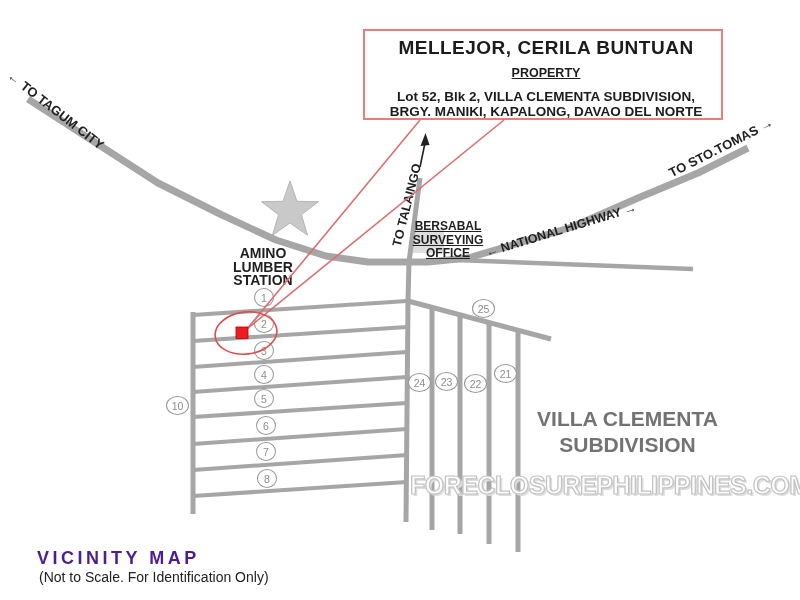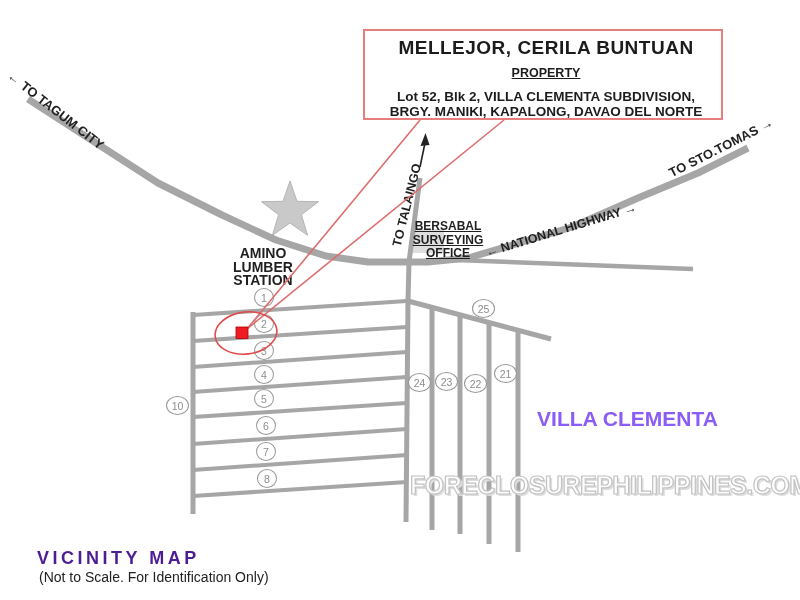--- a/index.html
+++ b/index.html
@@ -14,21 +14,21 @@
   .callout{position:absolute;left:363px;top:29px;width:350px;height:87px;background:#fff;
            border:2px solid #e87e7c;text-align:center;z-index:20;color:#1c1c1c;padding-left:6px;}
   .callout .l1{font-size:19px;font-weight:bold;margin-top:6px;letter-spacing:.5px;}
   .callout .l2{font-size:12.5px;font-weight:bold;margin-top:7px;text-decoration:underline;}
   .callout .l3{font-size:13.5px;font-weight:bold;margin-top:9px;line-height:15px;}
   .callout .l4{font-size:13.5px;font-weight:bold;line-height:15px;}
   .watermark{position:absolute;left:410px;top:471px;z-index:6;font-size:25px;font-weight:bold;
              letter-spacing:-.5px;color:#fdfdfd;-webkit-text-stroke:1.2px #c2c2c2;
              text-shadow:2px 2px 0 #dedede;white-space:nowrap;}
   .villa{position:absolute;left:525px;top:406px;width:205px;text-align:center;z-index:8;
-         font-size:21px;line-height:26px;font-weight:bold;color:#8b5cf6;}
+         font-size:21px;line-height:26px;font-weight:bold;color:#737373;}
   .labels{z-index:10;}
   svg{display:block;}
 </style>
 </head>
 <body>
 
 <div class="canvas">
 
   <svg class="layer" width="800" height="600" viewBox="0 0 800 600">
 
@@ -98,20 +98,21 @@
   <div class="lot" style="left:257px;top:469px;width:20px;height:19px;">8</div>
   <div class="lot" style="left:166px;top:396px;width:23px;height:19px;">10</div>
   <div class="lot" style="left:472px;top:299px;width:23px;height:19px;">25</div>
   <div class="lot" style="left:408px;top:373px;width:23px;height:19px;">24</div>
   <div class="lot" style="left:435px;top:372px;width:23px;height:19px;">23</div>
   <div class="lot" style="left:464px;top:374px;width:23px;height:19px;">22</div>
   <div class="lot" style="left:494px;top:364px;width:23px;height:19px;">21</div>
 
   <div class="villa">
     <div>VILLA CLEMENTA</div>
+    <div>SUBDIVISION</div>
   </div>
 
   <div class="watermark">FORECLOSUREPHILIPPINES.COM</div>
 
   <div class="lbl" style="left:37px;top:548px;font-size:18px;letter-spacing:3.5px;color:#4c1d95;z-index:10;">VICINITY MAP</div>
   <div style="position:absolute;left:39px;top:569px;font-size:14px;color:#222;z-index:10;white-space:nowrap;font-family:'Liberation Sans',sans-serif;">(Not to Scale. For Identification Only)</div>
 
   <svg class="layer" width="800" height="600" viewBox="0 0 800 600" style="z-index:30;pointer-events:none;">
     <line x1="247" y1="329" x2="420" y2="120" stroke="#dc6e6e" stroke-width="1.6"></line>
     <line x1="247" y1="329" x2="504" y2="120" stroke="#dc6e6e" stroke-width="1.6"></line>

